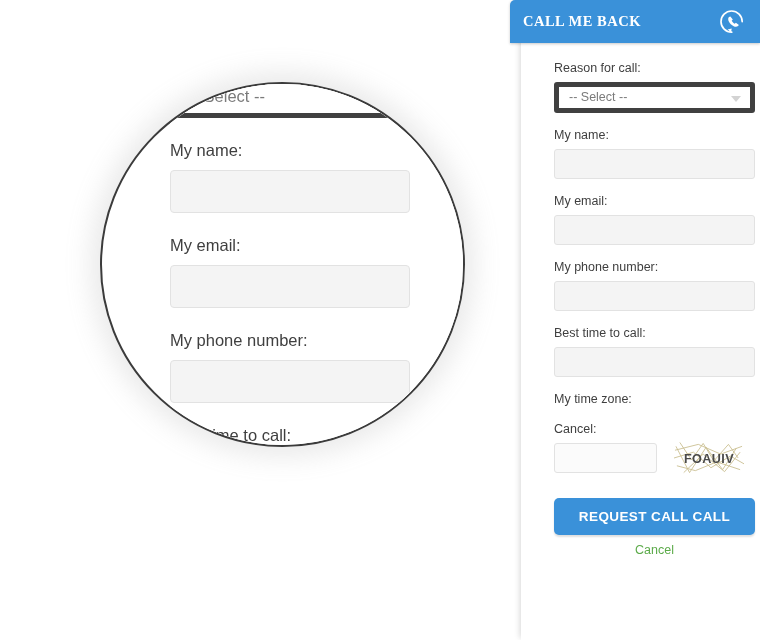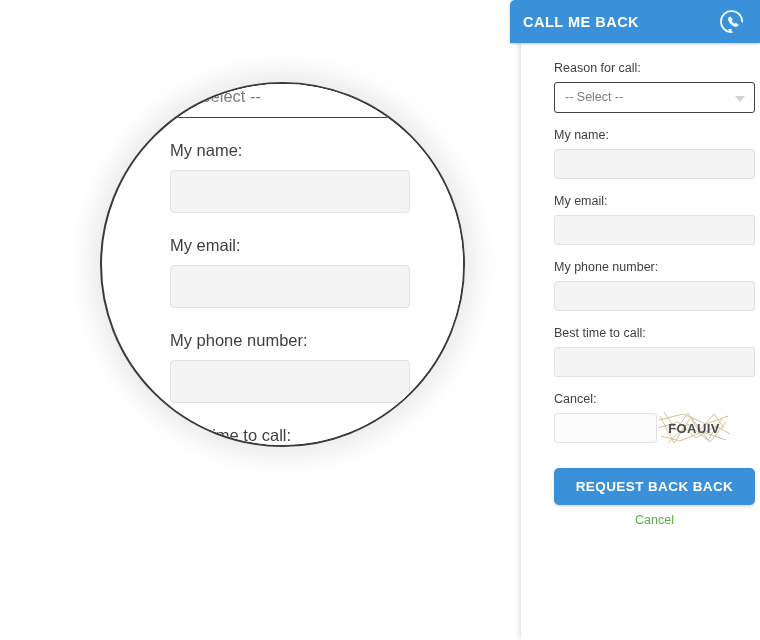--- a/index.html
+++ b/index.html
@@ -39,20 +39,21 @@
     justify-content: space-between;
     z-index: 3;
     box-shadow: 0 1px 3px rgba(0,0,0,0.22);
   }
   .panel-header-title {
     color: #ffffff;
     font-size: 14.5px;
     font-weight: bold;
     letter-spacing: 0.5px;
     white-space: nowrap;
+    font-family: Liberation Serif, serif;
   }
   .phone-icon {
     width: 28px;
     height: 28px;
     flex: 0 0 28px;
     display: block;
   }
 
   .panel-body {
     position: absolute;
@@ -90,21 +91,21 @@
     color: #555;
     padding: 0 9px;
     outline: none;
   }
   .select-box {
     position: relative;
     width: 201px;
     height: 31px;
     box-sizing: border-box;
     background: #ffffff;
-    border: 1px solid #404040;
+    border: 5px solid #404040;
     border-radius: 3px;
     display: flex;
     align-items: center;
     padding: 0 10px;
     cursor: pointer;
   }
   .select-value {
     font-size: 12.5px;
     color: #7b7b7b;
     line-height: 1;
@@ -118,21 +119,21 @@
     height: 0;
     border-left: 5px solid transparent;
     border-right: 5px solid transparent;
     border-top: 6px solid #d3d3d3;
   }
 
   
   .captcha-row {
     display: flex;
     align-items: flex-start;
-    gap: 1px;
+    gap: 17px;
   }
   .captcha-input {
     width: 103px;
     height: 30px;
     box-sizing: border-box;
     background: #fbfbfb;
     border: 1px solid #e2e2e2;
     border-radius: 3px;
     font-family: "Liberation Sans", sans-serif;
     font-size: 12.5px;
@@ -242,41 +243,42 @@
       <label class="field-label">My phone number:</label>
       <input class="text-input" type="text" value="" style="">
     </div>
 
     <div class="field">
       <label class="field-label">Best time to call:</label>
       <input class="text-input" type="text" value="" style="">
     </div>
 
     <div class="field">
+      <label class="field-label">My time zone:</label>
     </div>
 
     <div class="field">
       <label class="field-label">Cancel:</label>
       <div class="captcha-row">
         <input class="captcha-input" type="text" value="" style="">
         <svg class="captcha-image" viewBox="0 0 72 36">
           <g stroke="#c9bd8e" stroke-width="0.9" fill="none">
             <path d="M1 10 L25 4 L48 14 L70 6"></path>
             <path d="M3 26 L22 31 L44 22 L68 30"></path>
             <path d="M6 2 L18 20 L30 3 L41 21 L56 4 L66 18"></path>
             <path d="M0 18 L20 12 L38 28 L58 16 L72 24"></path>
             <path d="M10 33 L30 14 L52 32 L68 12"></path>
             <path d="M2 6 L16 33 L33 7 L50 30 L64 8"></path>
           </g>
           <text x="36" y="23" text-anchor="middle" font-family="'Liberation Sans', sans-serif" font-size="13" font-weight="bold" fill="#4a4a4a" letter-spacing="0.4">FOAUIV</text>
         </svg>
       </div>
     </div>
 
-    <button class="submit-button">REQUEST BACK BACK</button>
+    <button class="submit-button">REQUEST CALL CALL</button>
 
     <a class="cancel-link">Cancel</a>
   </div>
 
   <div class="panel-header">
     <span class="panel-header-title">CALL ME BACK</span>
     <svg class="phone-icon" viewBox="0 0 28 28">
       <path d="M24.2 13.6 A10.6 10.6 0 1 0 13.7 24.2" fill="none" stroke="#ffffff" stroke-width="1.7" stroke-linecap="round"></path>
       <path d="M13.1 24.3 L9.6 21.4 L13.7 20.6 Z" fill="#ffffff"></path>
       <path d="M11.0 9.0 c-0.9 0.9 -1.1 2.6 -0.3 4.3 c0.9 2.0 3.0 4.1 5.0 5.0 c1.7 0.8 3.4 0.6 4.3 -0.3

